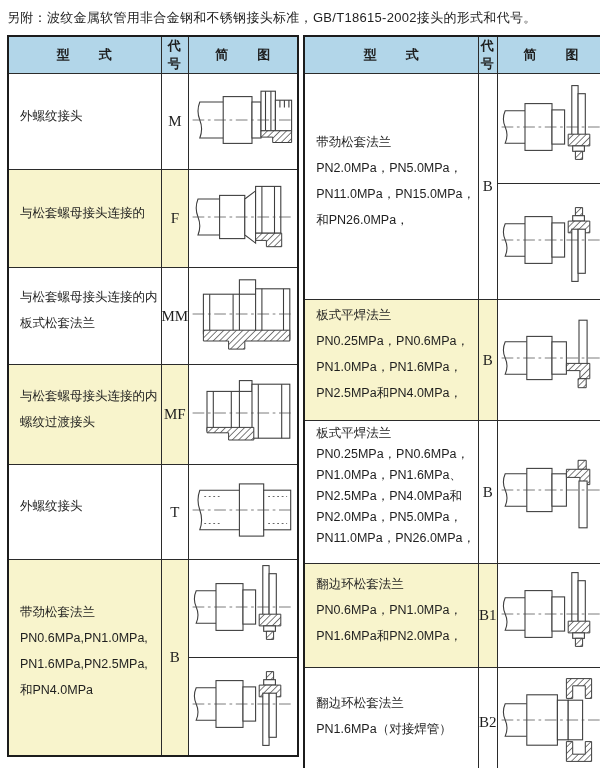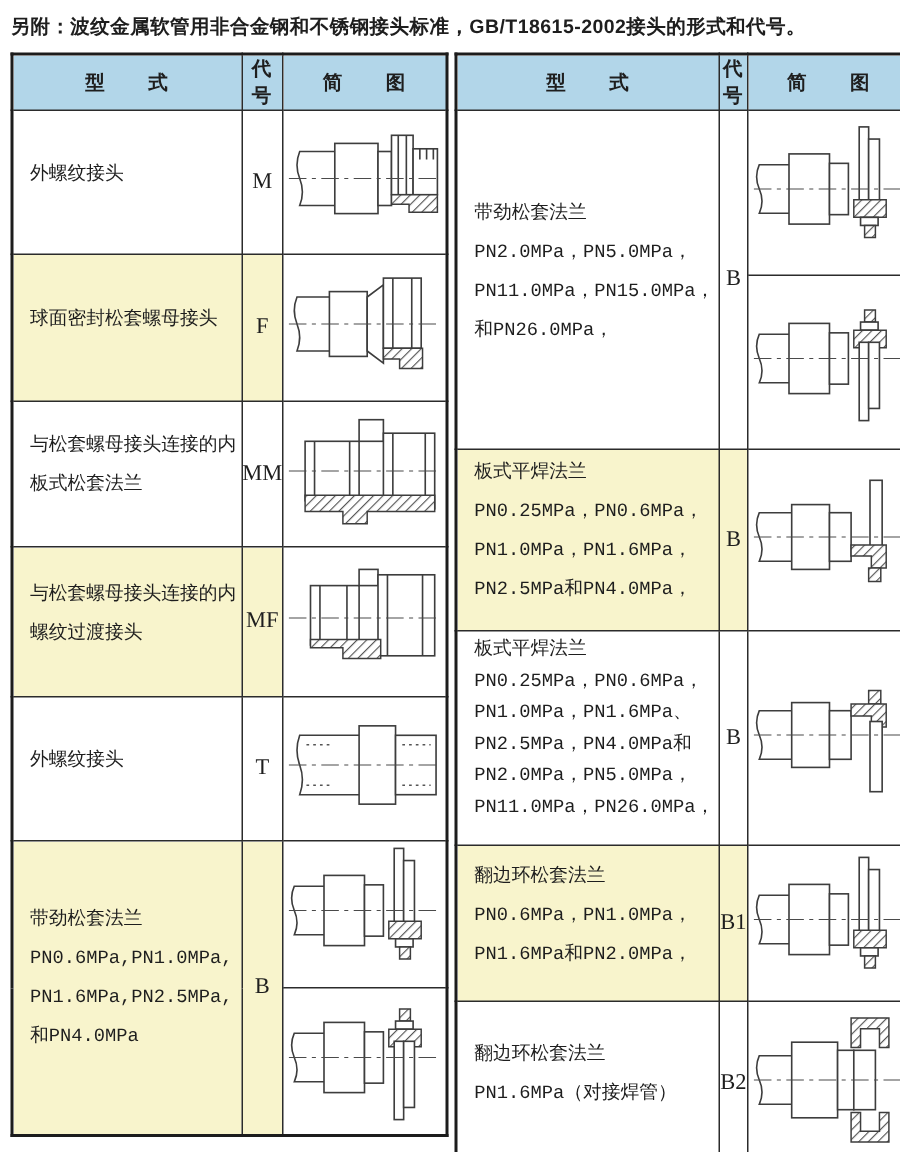--- a/index.html
+++ b/index.html
@@ -10,33 +10,33 @@
     --line:#3d3d3d;
   }
   html,body{margin:0;padding:0;}
   body{
     width:600px;height:768px;background:#ffffff;color:var(--ink);
     font-family:"Liberation Sans", sans-serif;
     overflow:hidden;
   }
   .title{
     padding:9px 6px 6px 7px;
-    font-size:13px;font-weight:700;letter-spacing:0.3px;
+    font-size:13px;font-weight:400;letter-spacing:0.3px;
     white-space:nowrap;
   }
   .tables{display:flex;gap:4px;margin:2px 6px 0 7px;align-items:flex-start;}
   table{border-collapse:collapse;border:2px solid var(--bd);table-layout:fixed;}
   th,td{border:1px solid #2b2b2b;padding:0;overflow:hidden;}
   th{
     background:var(--hdr);font-weight:700;font-size:13px;height:31px;
     text-align:center;letter-spacing:1px;
   }
   td.type-cell{
     vertical-align:middle;font-size:12.5px;text-align:left;
-    padding:2px 3px 14px 11px;line-height:26px;font-family:Liberation Mono, monospace;
+    padding:2px 3px 14px 11px;line-height:26px;
   }
   td.code-cell{
     text-align:center;vertical-align:middle;
     font-family:"Liberation Serif", serif;font-size:15px;
   }
   td.diag-cell{text-align:center;vertical-align:middle;background:#fff;padding:0;}
   td.hl{background:var(--yl);}
   .tline{white-space:nowrap;}
   .diag-wrap{display:inline-block;line-height:0;}
   svg{display:block;margin:0 auto;}
@@ -81,21 +81,21 @@
                   <rect x="96" y="28" width="18" height="34" fill="#ffffff" stroke="#3d3d3d" stroke-width="1.2"></rect>
                   <path d="M101 28 V36" fill="none" stroke="#3d3d3d" stroke-width="1.2"></path>
                   <path d="M106 28 V36" fill="none" stroke="#3d3d3d" stroke-width="1.2"></path>
                   <path d="M111 28 V36" fill="none" stroke="#3d3d3d" stroke-width="1.2"></path>
                   <path d="M80 62 h34 v13 h-21 v-6 h-13 z" fill="url(#h1)" stroke="#3d3d3d" stroke-width="1.1"></path>
                   <path d="M4 50 H116" fill="none" stroke="#4a4a4a" stroke-width="0.8" stroke-dasharray="13 4 3 4"></path>
                 </svg></span></td>
           </tr>
           <tr style="height:98px">
             <td class="type-cell hl" style="line-height:26px">
-              <div class="tline">球面密封松套螺母接头</div>
+              <div class="tline">与松套螺母接头连接的</div>
             </td>
             <td class="code-cell hl">F</td>
             <td class="diag-cell"><span class="diag-wrap"><svg width="108" height="90" viewBox="0 0 120 100">
                   <defs>
                     <pattern id="h2" width="5" height="5" patternUnits="userSpaceOnUse" patternTransform="rotate(45)">
                       <rect width="5" height="5" fill="#fff"></rect>
                       <line x1="0" y1="0" x2="0" y2="5" stroke="#555" stroke-width="1.7"></line>
                     </pattern>
                   </defs>
                   <path d="M34 30 H10 q-4 10 0 20 q4 10 0 20 H34" fill="#ffffff" stroke="#3d3d3d" stroke-width="1.2"></path>

